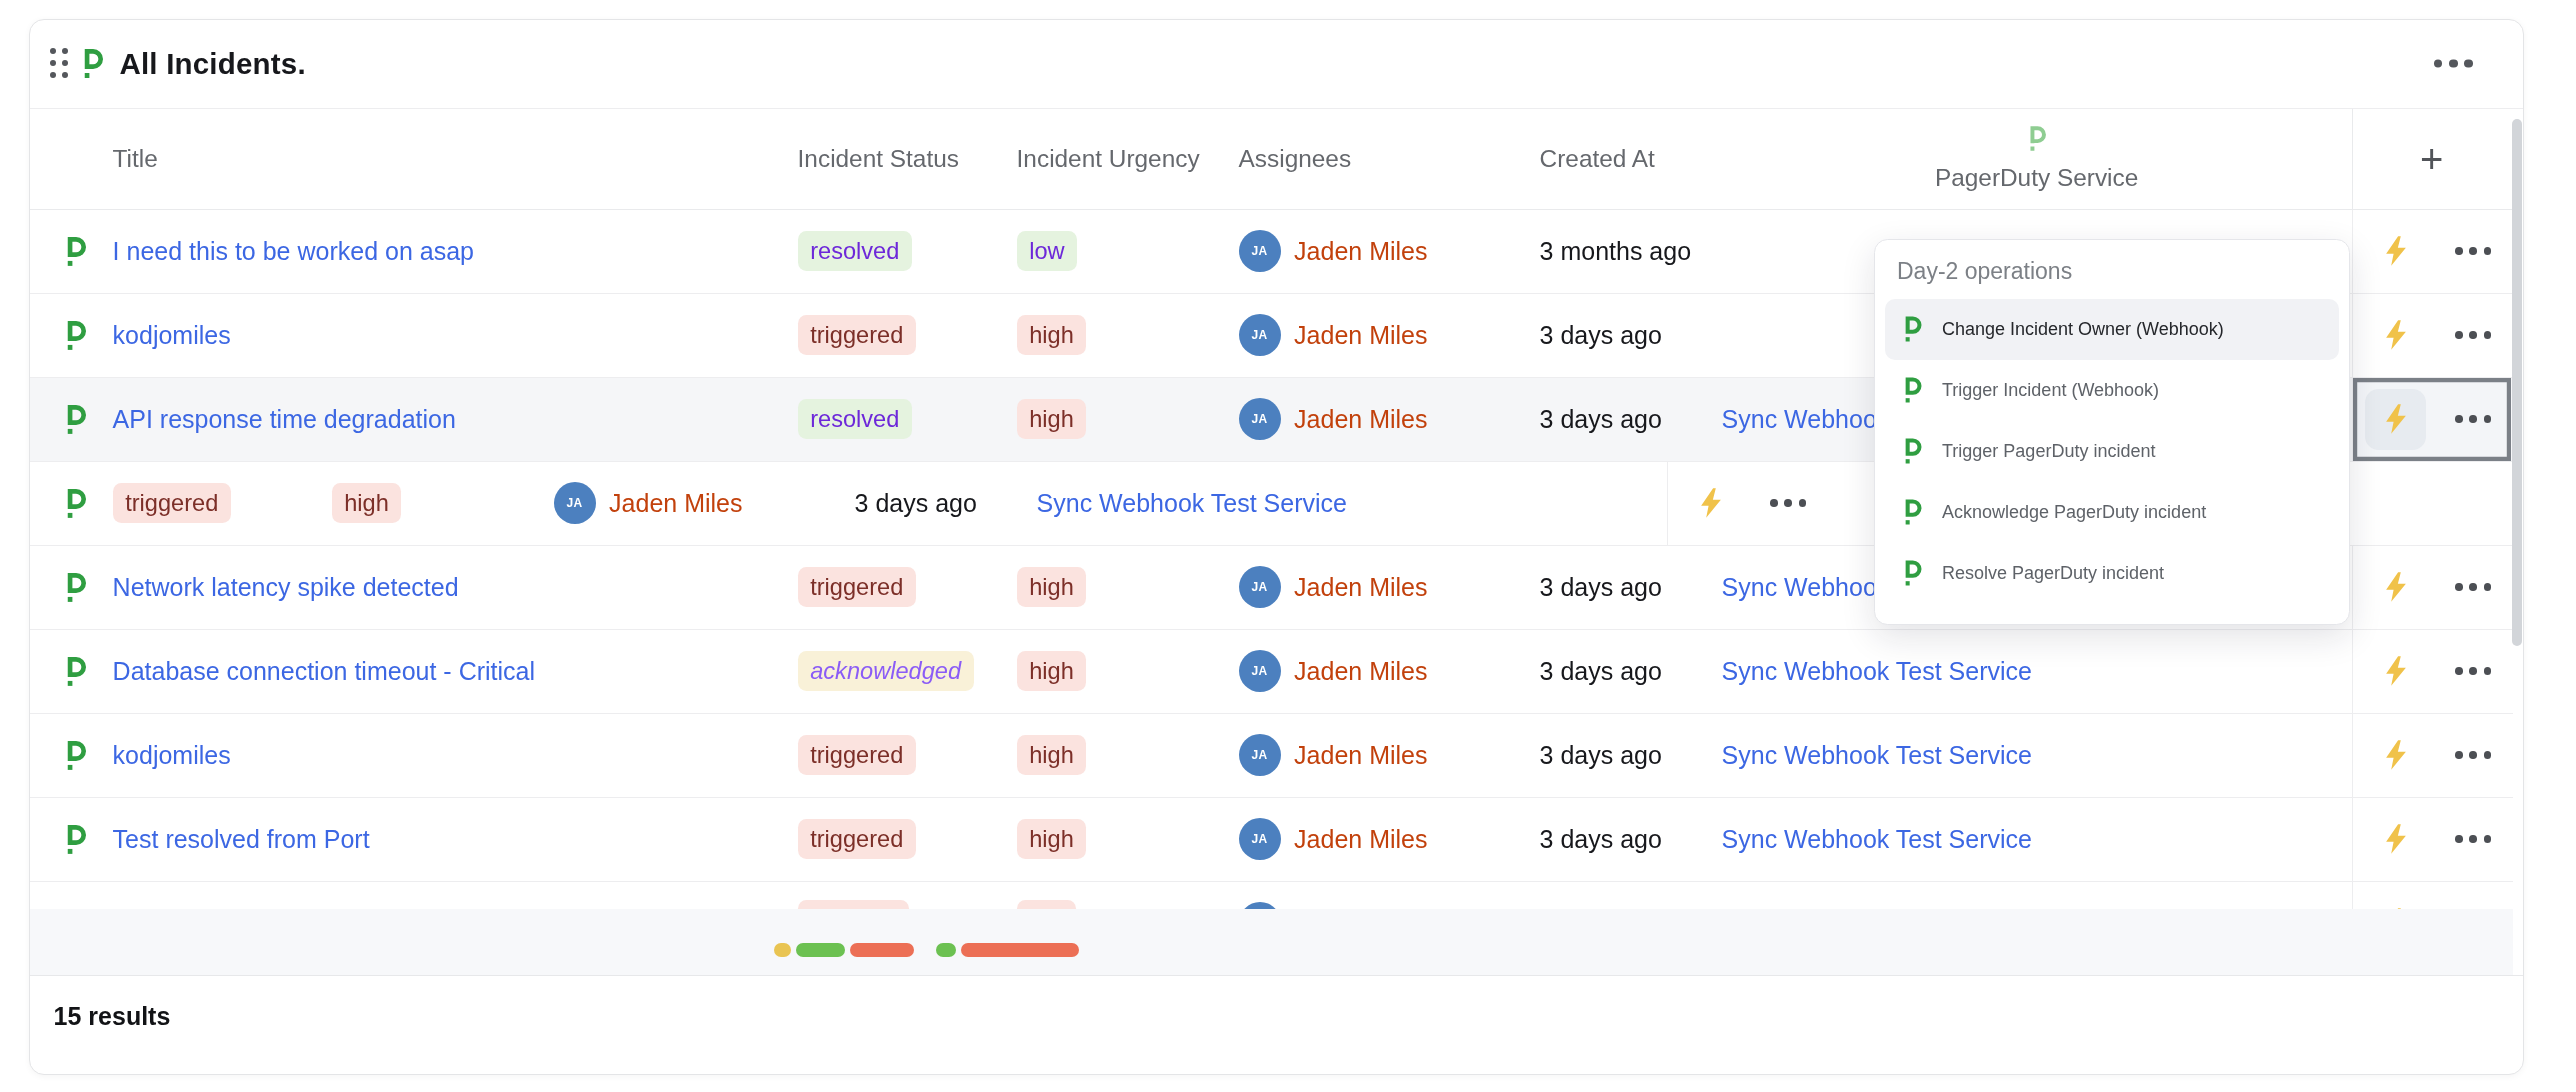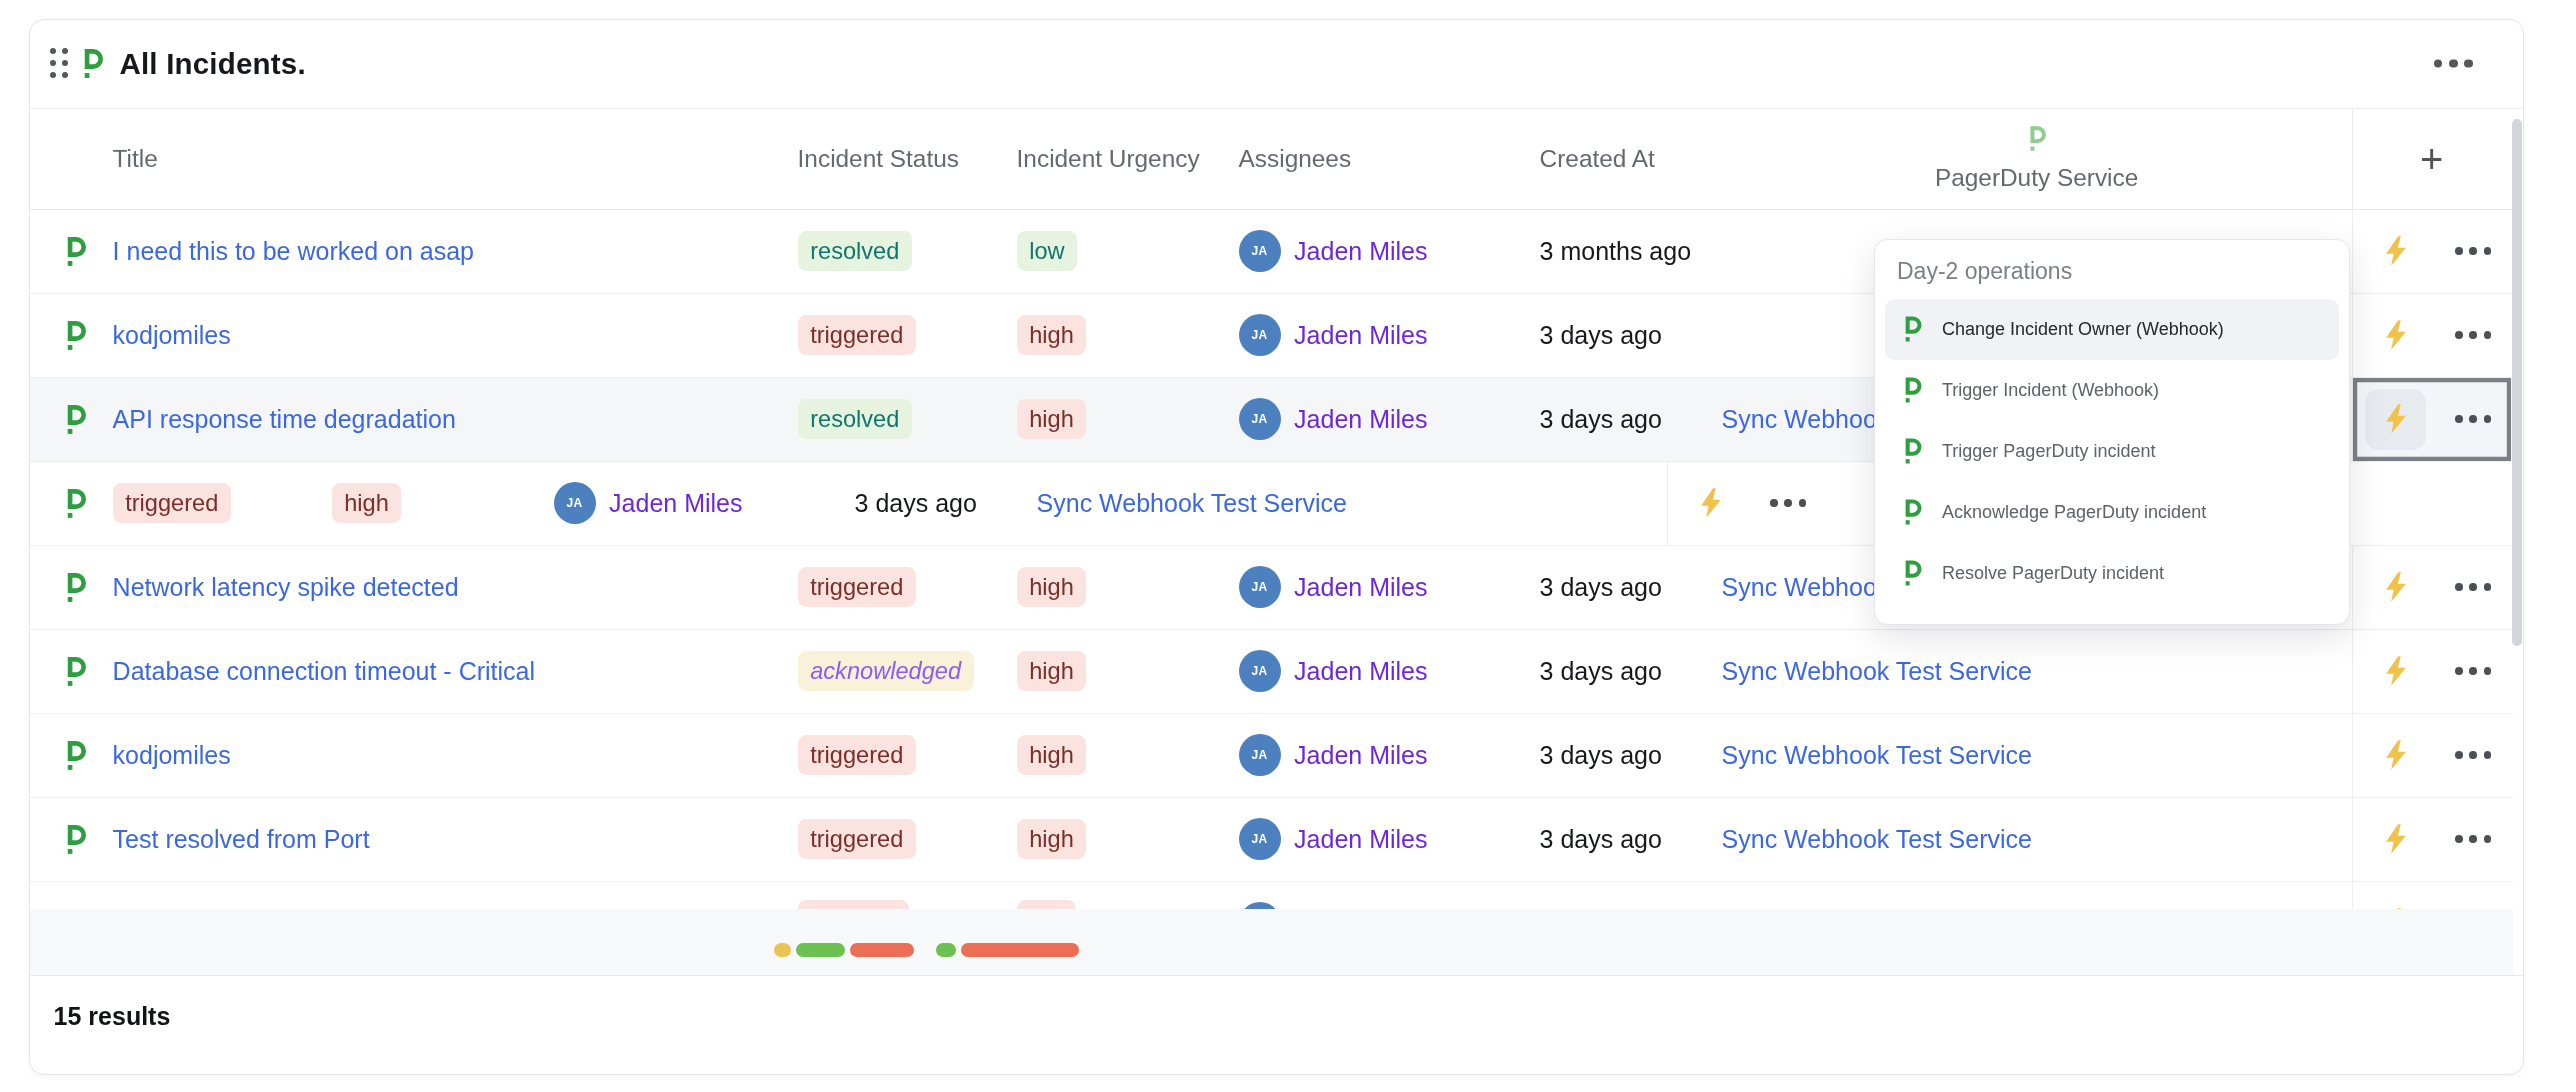--- a/index.html
+++ b/index.html
@@ -39,26 +39,26 @@
   .th-service{display:flex;align-items:center;gap:11.8px;flex-direction:column;}
   .th-service .pd{width:24.4px;height:27px;color:#8fcd92;}
   .plus{font-size:40px;font-weight:300;color:#515459;line-height:1;cursor:pointer;}
 
   
   .row{height:84px;border-bottom:1.7px solid #ededef;font-size:25px;color:#1b1c20;}
   .row.hovered{background:#f5f6f8;}
   .link{color:#3c67e3;text-decoration:none;font-weight:500;cursor:pointer;white-space:nowrap;}
   .badge{display:inline-flex;align-items:center;height:40px;padding:0 12.6px;border-radius:8.4px;
          font-size:23.6px;font-weight:500;box-sizing:border-box;}
-  .badge.green{background:#e5f3df;color:#0f766e;}
+  .badge.green{background:#e5f3df;color:#6d28d9;}
   .badge.red{background:#fbe3df;color:#7c2f28;}
   .badge.yellow{background:#f9f1d8;color:#8b5cf6;font-style:italic;}
   .avatar{width:42px;height:42px;border-radius:50%;background:#4c80bf;color:#ffffff;font-size:12px;font-weight:700;
           display:flex;align-items:center;justify-content:center;letter-spacing:0.4px;flex:none;}
-  .name{font-weight:500;color:#6d28d9;}
+  .name{font-weight:500;color:#c2410c;}
   .created{color:#17181c;}
 
   .bolt-wrap{width:61px;height:61px;border-radius:13.5px;display:flex;align-items:center;justify-content:center;cursor:pointer;}
   .bolt{width:32px;height:32px;display:block;}
   .dots{display:flex;gap:6.7px;cursor:pointer;padding:6.7px;}
   .dots i{width:7.6px;height:7.6px;border-radius:50%;background:#4c4f54;}
   .c-action.focused{background:#f3f5f8;box-shadow:inset 0 0 0 4.2px #7b8087;}
   .c-action.focused .bolt-wrap{background:#e7ebf0;}
 
   

